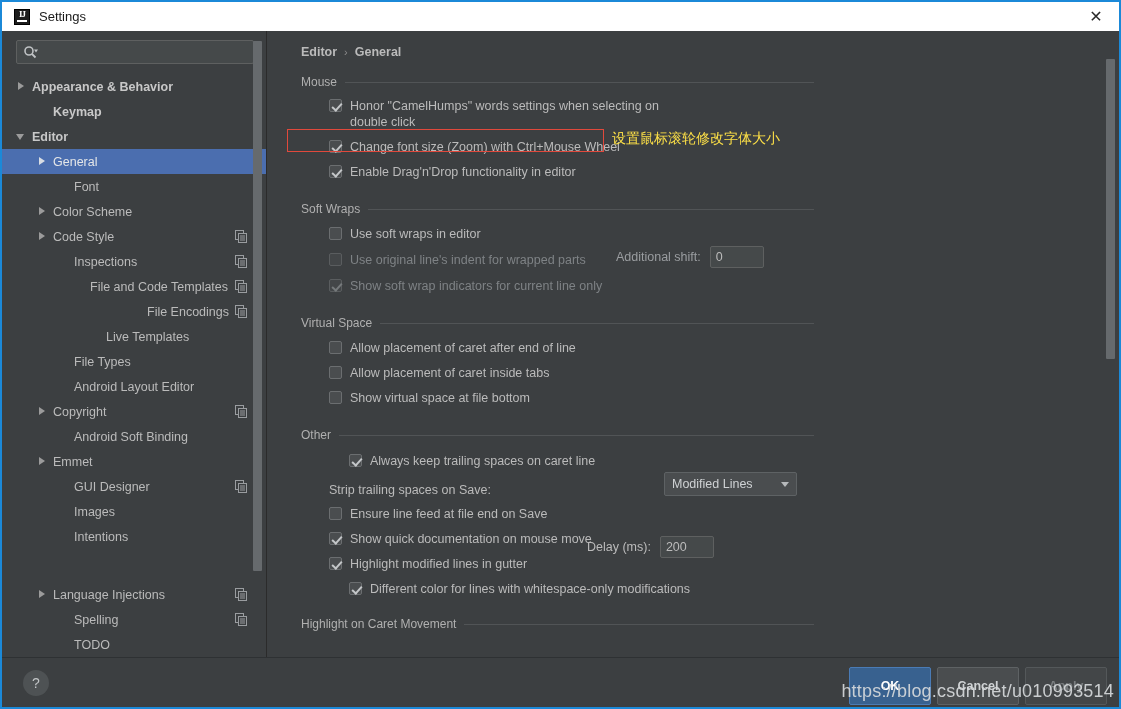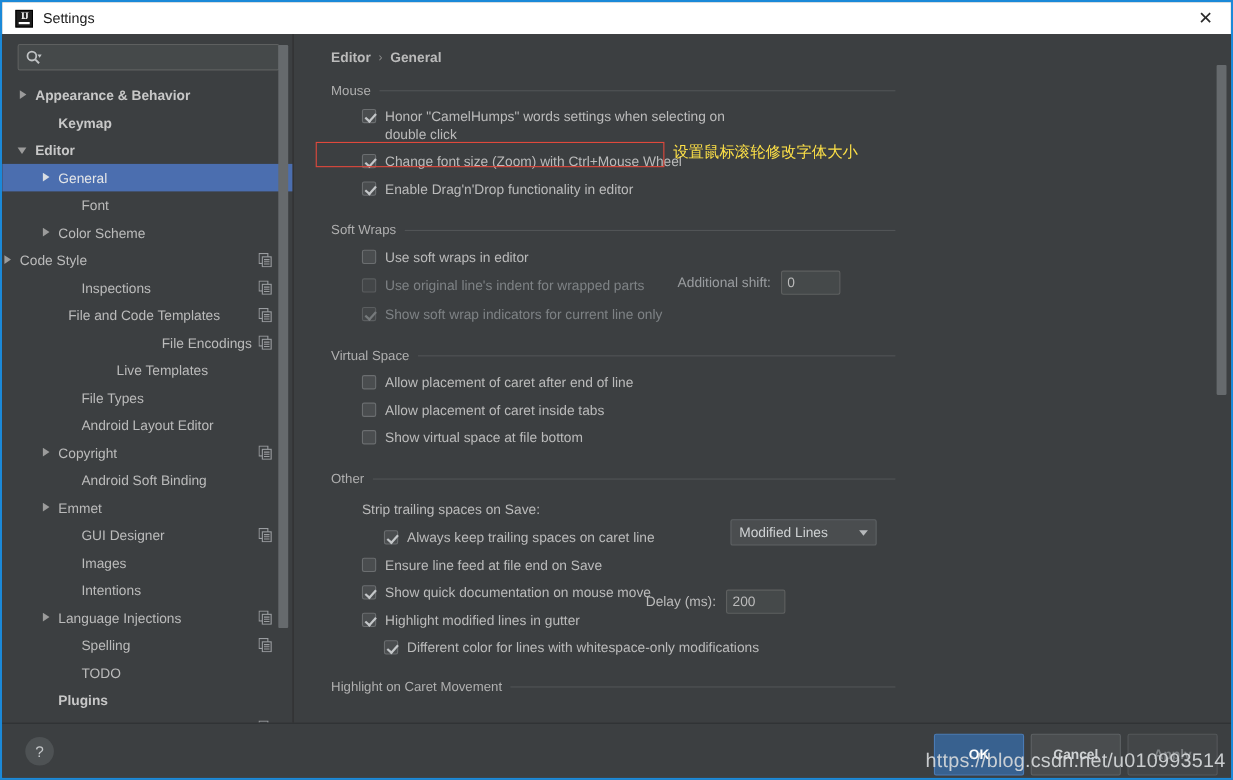--- a/index.html
+++ b/index.html
@@ -263,21 +263,21 @@
             <span class="row-label">General</span>
           </div>
           <div class="tree-row" style="padding-left: 56px;">
             <span class="arrow"></span>
             <span class="row-label">Font</span>
           </div>
           <div class="tree-row" style="padding-left: 35px;">
             <span class="arrow right"></span>
             <span class="row-label">Color Scheme</span>
           </div>
-          <div class="tree-row" style="">
+          <div class="tree-row" style="padding-left: 35px;">
             <span class="arrow right"></span>
             <span class="row-label">Code Style</span>
             <span class="copy-icon"><svg width="13" height="13" viewBox="0 0 13 13">
                 <rect x="0.5" y="0.5" width="8" height="9" fill="none" stroke="#9a9da0"></rect>
                 <rect x="3.5" y="3.5" width="8" height="9" fill="#3c3f41" stroke="#9a9da0"></rect>
                 <line x1="5" y1="6" x2="10" y2="6" stroke="#9a9da0"></line>
                 <line x1="5" y1="8" x2="10" y2="8" stroke="#9a9da0"></line>
                 <line x1="5" y1="10" x2="10" y2="10" stroke="#9a9da0"></line>
               </svg></span>
           </div>
@@ -285,21 +285,21 @@
             <span class="arrow"></span>
             <span class="row-label">Inspections</span>
             <span class="copy-icon"><svg width="13" height="13" viewBox="0 0 13 13">
                 <rect x="0.5" y="0.5" width="8" height="9" fill="none" stroke="#9a9da0"></rect>
                 <rect x="3.5" y="3.5" width="8" height="9" fill="#3c3f41" stroke="#9a9da0"></rect>
                 <line x1="5" y1="6" x2="10" y2="6" stroke="#9a9da0"></line>
                 <line x1="5" y1="8" x2="10" y2="8" stroke="#9a9da0"></line>
                 <line x1="5" y1="10" x2="10" y2="10" stroke="#9a9da0"></line>
               </svg></span>
           </div>
-          <div class="tree-row" style="padding-left: 44px;">
+          <div class="tree-row" style="padding-left: 72px;">
             <span class="arrow"></span>
             <span class="row-label">File and Code Templates</span>
             <span class="copy-icon"><svg width="13" height="13" viewBox="0 0 13 13">
                 <rect x="0.5" y="0.5" width="8" height="9" fill="none" stroke="#9a9da0"></rect>
                 <rect x="3.5" y="3.5" width="8" height="9" fill="#3c3f41" stroke="#9a9da0"></rect>
                 <line x1="5" y1="6" x2="10" y2="6" stroke="#9a9da0"></line>
                 <line x1="5" y1="8" x2="10" y2="8" stroke="#9a9da0"></line>
                 <line x1="5" y1="10" x2="10" y2="10" stroke="#9a9da0"></line>
               </svg></span>
           </div>
@@ -357,21 +357,21 @@
               </svg></span>
           </div>
           <div class="tree-row" style="padding-left: 56px;">
             <span class="arrow"></span>
             <span class="row-label">Images</span>
           </div>
           <div class="tree-row" style="padding-left: 56px;">
             <span class="arrow"></span>
             <span class="row-label">Intentions</span>
           </div>
-          <div class="tree-row" style="padding-left: 35px;">
+          <div class="tree-row" style="padding-left: 35px; margin-top: 33px;">
             <span class="arrow right"></span>
             <span class="row-label">Language Injections</span>
             <span class="copy-icon"><svg width="13" height="13" viewBox="0 0 13 13">
                 <rect x="0.5" y="0.5" width="8" height="9" fill="none" stroke="#9a9da0"></rect>
                 <rect x="3.5" y="3.5" width="8" height="9" fill="#3c3f41" stroke="#9a9da0"></rect>
                 <line x1="5" y1="6" x2="10" y2="6" stroke="#9a9da0"></line>
                 <line x1="5" y1="8" x2="10" y2="8" stroke="#9a9da0"></line>
                 <line x1="5" y1="10" x2="10" y2="10" stroke="#9a9da0"></line>
               </svg></span>
           </div>
@@ -480,27 +480,27 @@
         <div class="opt-row indent1" style="margin-top:9px;">
           <span class="cb"></span>
           <span class="opt-label wide">Show virtual space at file bottom</span>
         </div>
 
         <div class="group-title" style="margin-top:22px;">
           <span>Other</span>
           <span class="rule"></span>
         </div>
 
+        <div class="opt-row indent2" style="margin-top:11px;">
+          <span class="cb checked"></span>
+          <span class="opt-label wide">Always keep trailing spaces on caret line</span>
+        </div>
+
         <div class="opt-row indent1" style="margin-top:14px;">
           <span class="field-label">Strip trailing spaces on Save:</span>
-        </div>
-
-        <div class="opt-row indent2" style="margin-top:11px;">
-          <span class="cb checked"></span>
-          <span class="opt-label wide">Always keep trailing spaces on caret line</span>
         </div>
 
         <div class="opt-row indent1" style="margin-top:9px;">
           <span class="cb"></span>
           <span class="opt-label wide">Ensure line feed at file end on Save</span>
         </div>
 
         <div class="opt-row indent1" style="margin-top:9px;">
           <span class="cb checked"></span>
           <span class="opt-label wide">Show quick documentation on mouse move</span>

